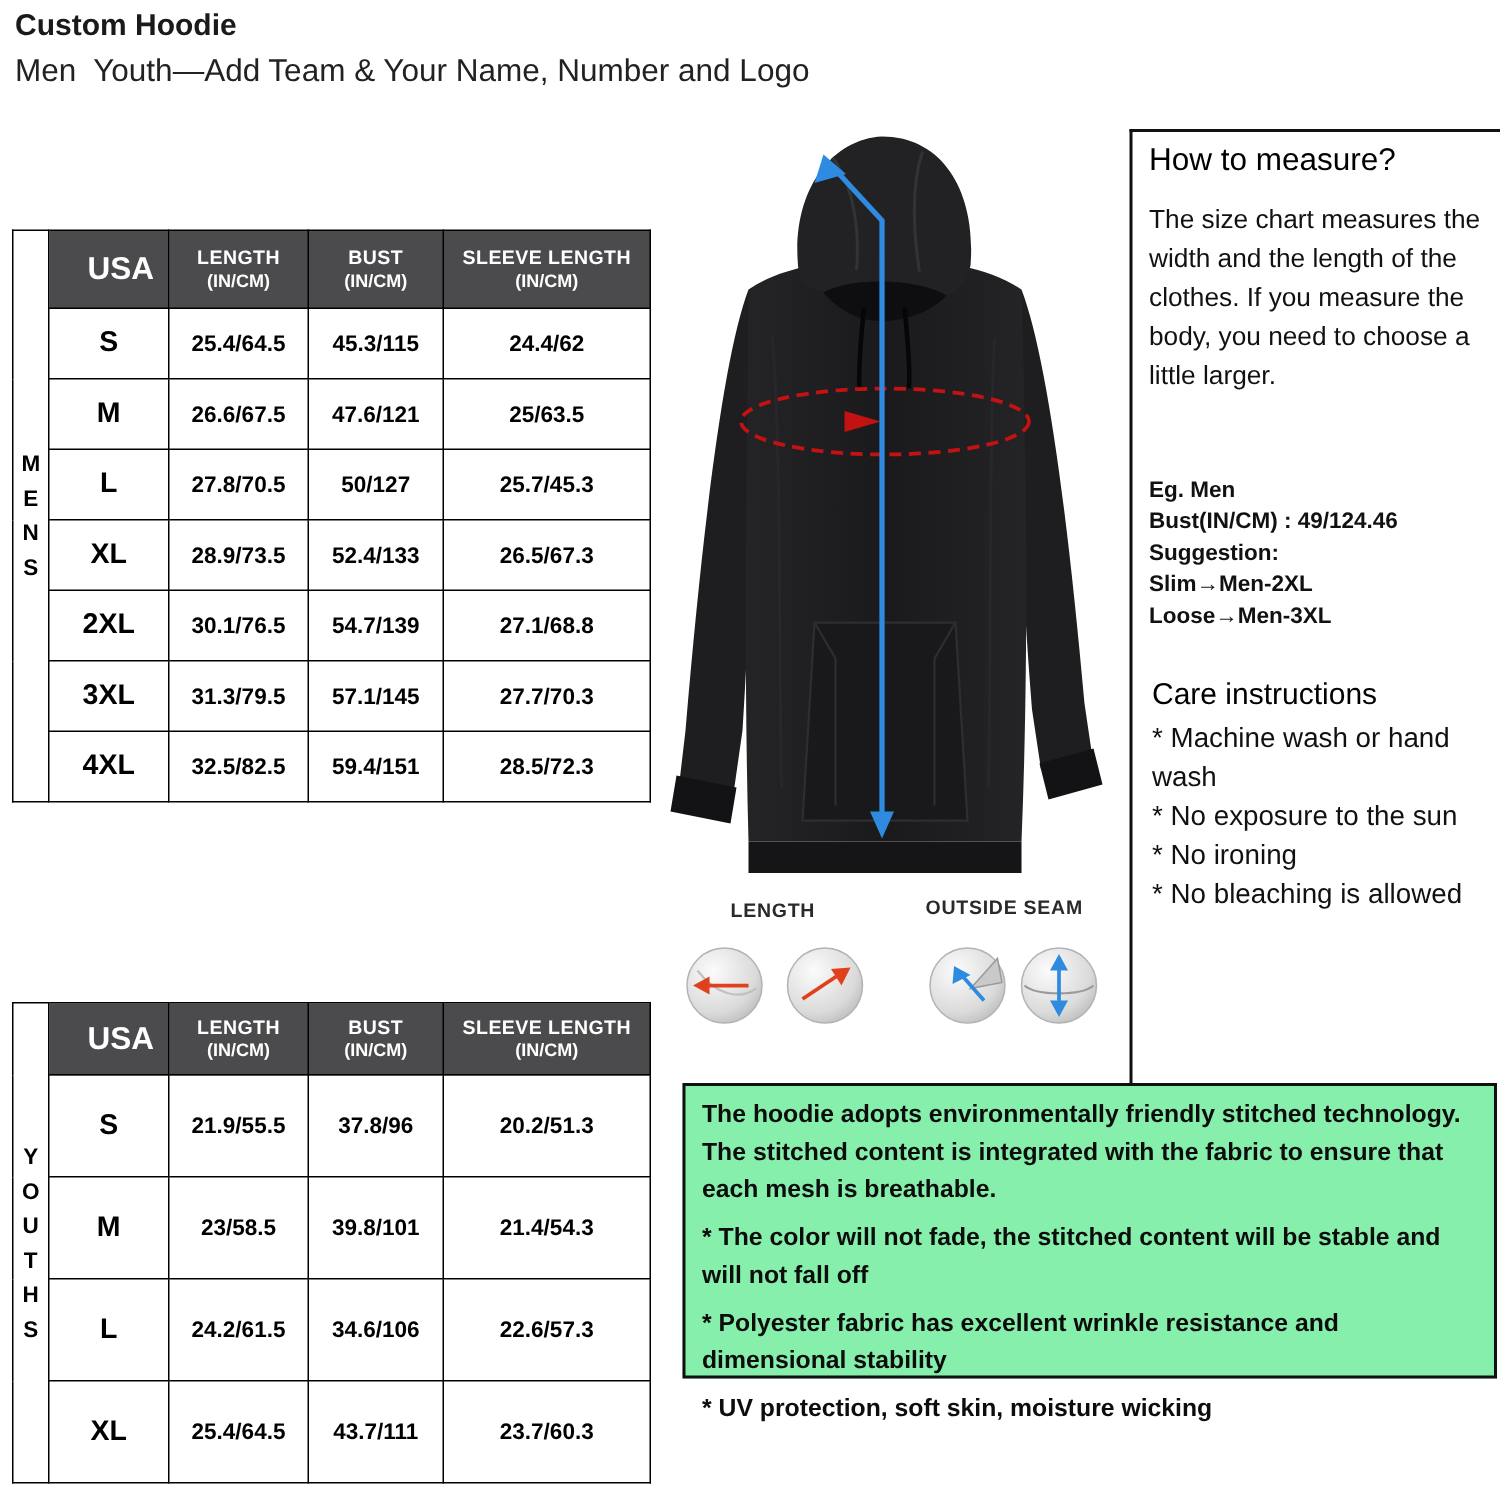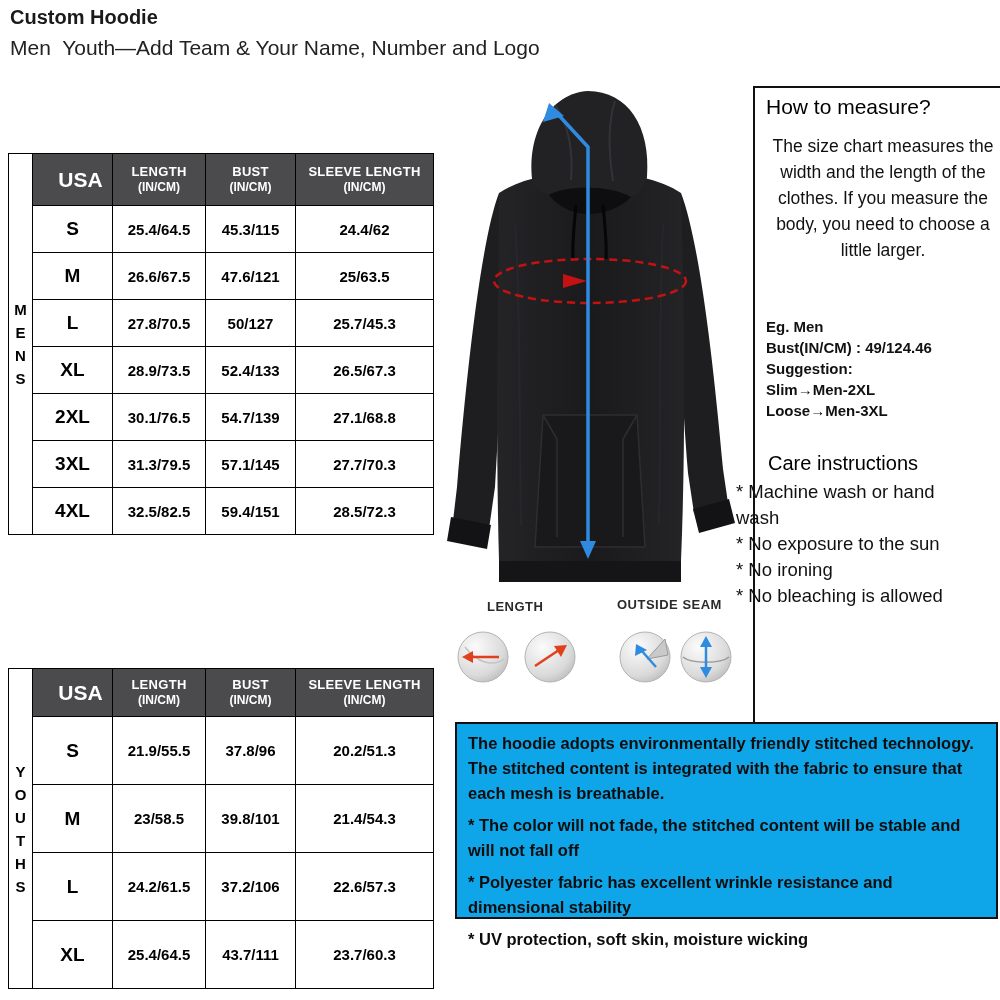--- a/index.html
+++ b/index.html
@@ -32,39 +32,39 @@
   .c-group { width:24px; } .c-usa { width:80px; } .c-len { width:93px; } .c-bust { width:90px; } .c-sleeve { width:138px; }
   #mens-table-wrap { left:8px; top:153px; }
   #youths-table-wrap { left:8px; top:668px; }
 
   
   .divider-v { left:753px; top:86px; height:636px; width:0; border-left:2px solid #111; }
   .divider-h { left:753px; top:86px; width:247px; height:0; border-top:2px solid #111; }
 
   
   .htm-title { left:766px; top:95px; font-size:21px; color:#000; }
-  .htm-body { left:766px; top:133px; width:234px; font-size:17.5px; line-height:26px; color:#111;text-align:center; }
+  .htm-body { left:766px; top:133px; width:234px; font-size:17.5px; line-height:26px; color:#111; }
   .htm-example { left:766px; top:316px; font-size:15px; font-weight:bold; line-height:21px; white-space:pre-line; color:#111; }
   .care-title { left:768px; top:452px; font-size:20px; color:#000;text-align:center; }
-  .care-list { left:736px; top:479px; width:232px; font-size:18.5px; line-height:26px; color:#111; }
+  .care-list { left:768px; top:479px; width:232px; font-size:18.5px; line-height:26px; color:#111; }
 
   
   .hoodie-wrap { left:435px; top:85px; width:310px; height:510px; }
 
   
   .measure-wrap { left:435px; top:595px; width:320px; height:110px; }
   .measure-label { position:absolute; font-size:13px; font-weight:bold; color:#2a2a2a; letter-spacing:.5px; }
   .lbl-chest { left:52px; top:4px; }
   .lbl-seam { left:182px; top:2px; }
   .measure-icons { position:absolute; left:0; top:24px; }
 
   
   .features-box {
     left:455px; top:722px; width:543px; height:197px;
-    border:2.5px solid #111; padding:7px 11px; background:#0ea5e9;
+    border:2.5px solid #111; padding:7px 11px; background:#86efac;
     font-size:16.5px; font-weight:bold; line-height:25px; color:#0d0d0d;
   }
   .features-box p { margin-bottom:7px; }
 </style>
 </head>
 <body>
 
 <div class="abs page-title">Custom Hoodie</div>
 <div class="abs page-subtitle">Men  Youth—Add Team &amp; Your Name, Number and Logo</div>
 
@@ -186,21 +186,21 @@
       </tr>
       <tr>
         <td class="size">M</td>
         <td>23/58.5</td>
         <td>39.8/101</td>
         <td>21.4/54.3</td>
       </tr>
       <tr>
         <td class="size">L</td>
         <td>24.2/61.5</td>
-        <td>37.2/106</td>
+        <td>34.6/106</td>
         <td>22.6/57.3</td>
       </tr>
       <tr>
         <td class="size">XL</td>
         <td>25.4/64.5</td>
         <td>43.7/111</td>
         <td>23.7/60.3</td>
       </tr>
     </tbody>
   </table>

